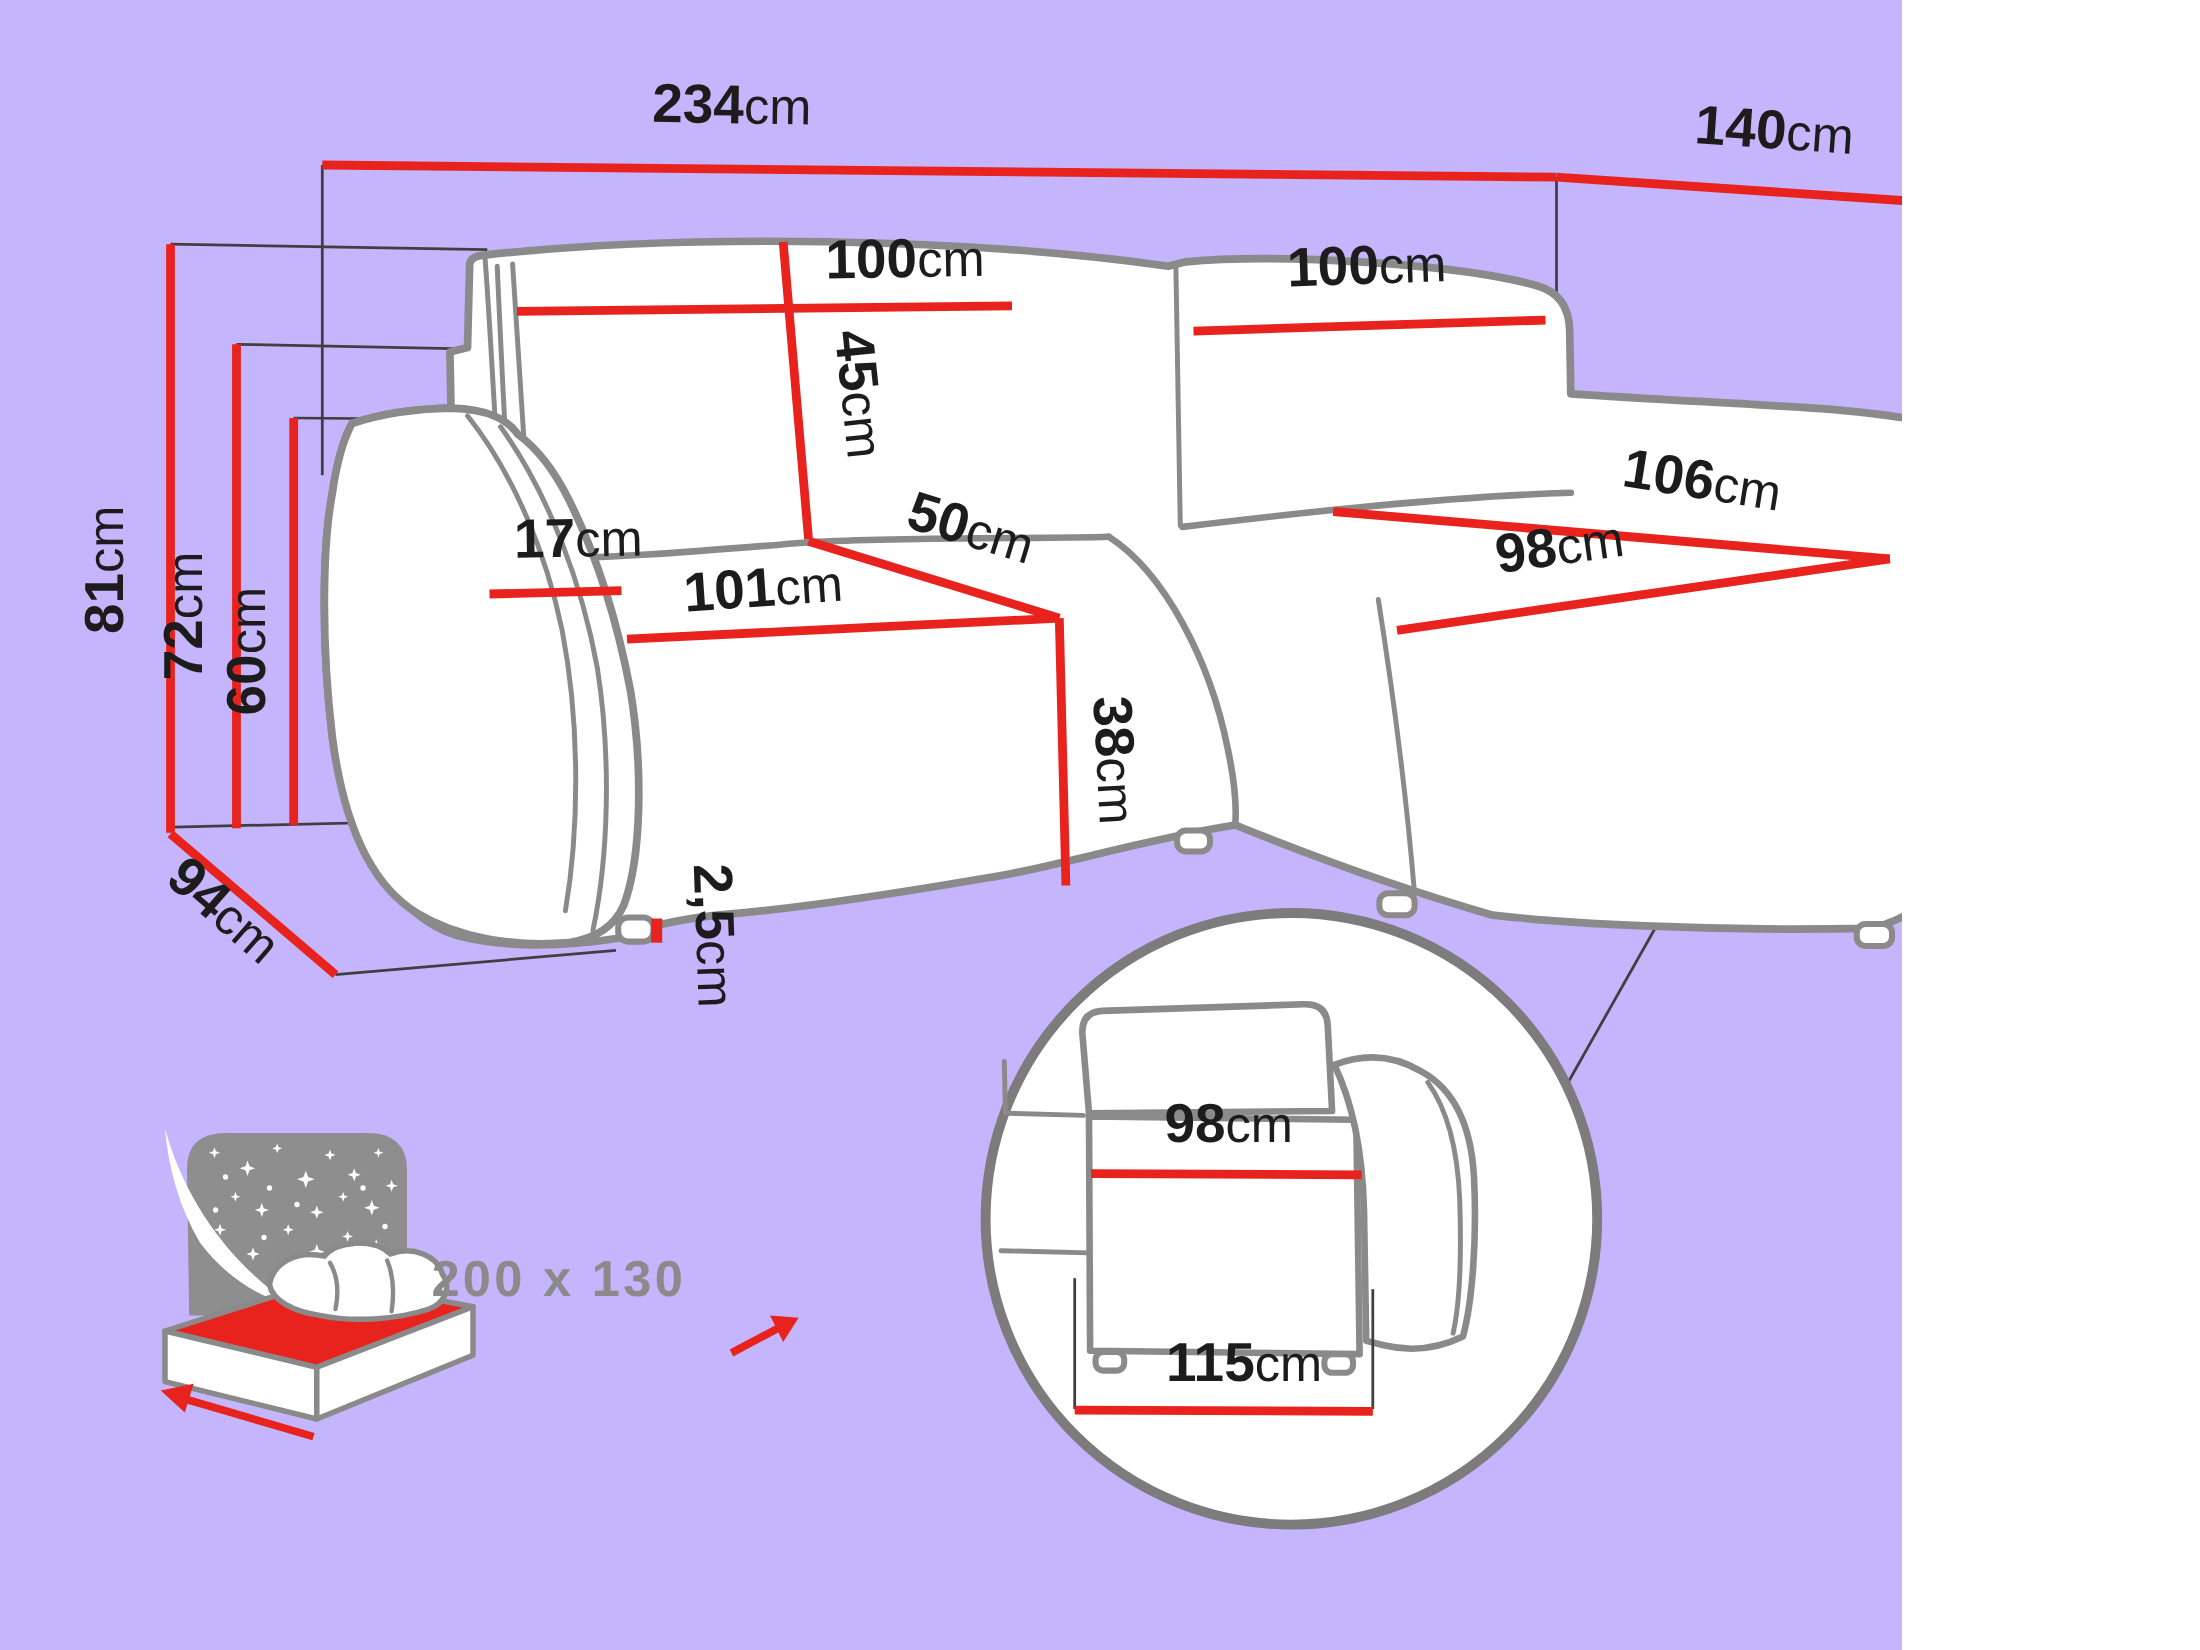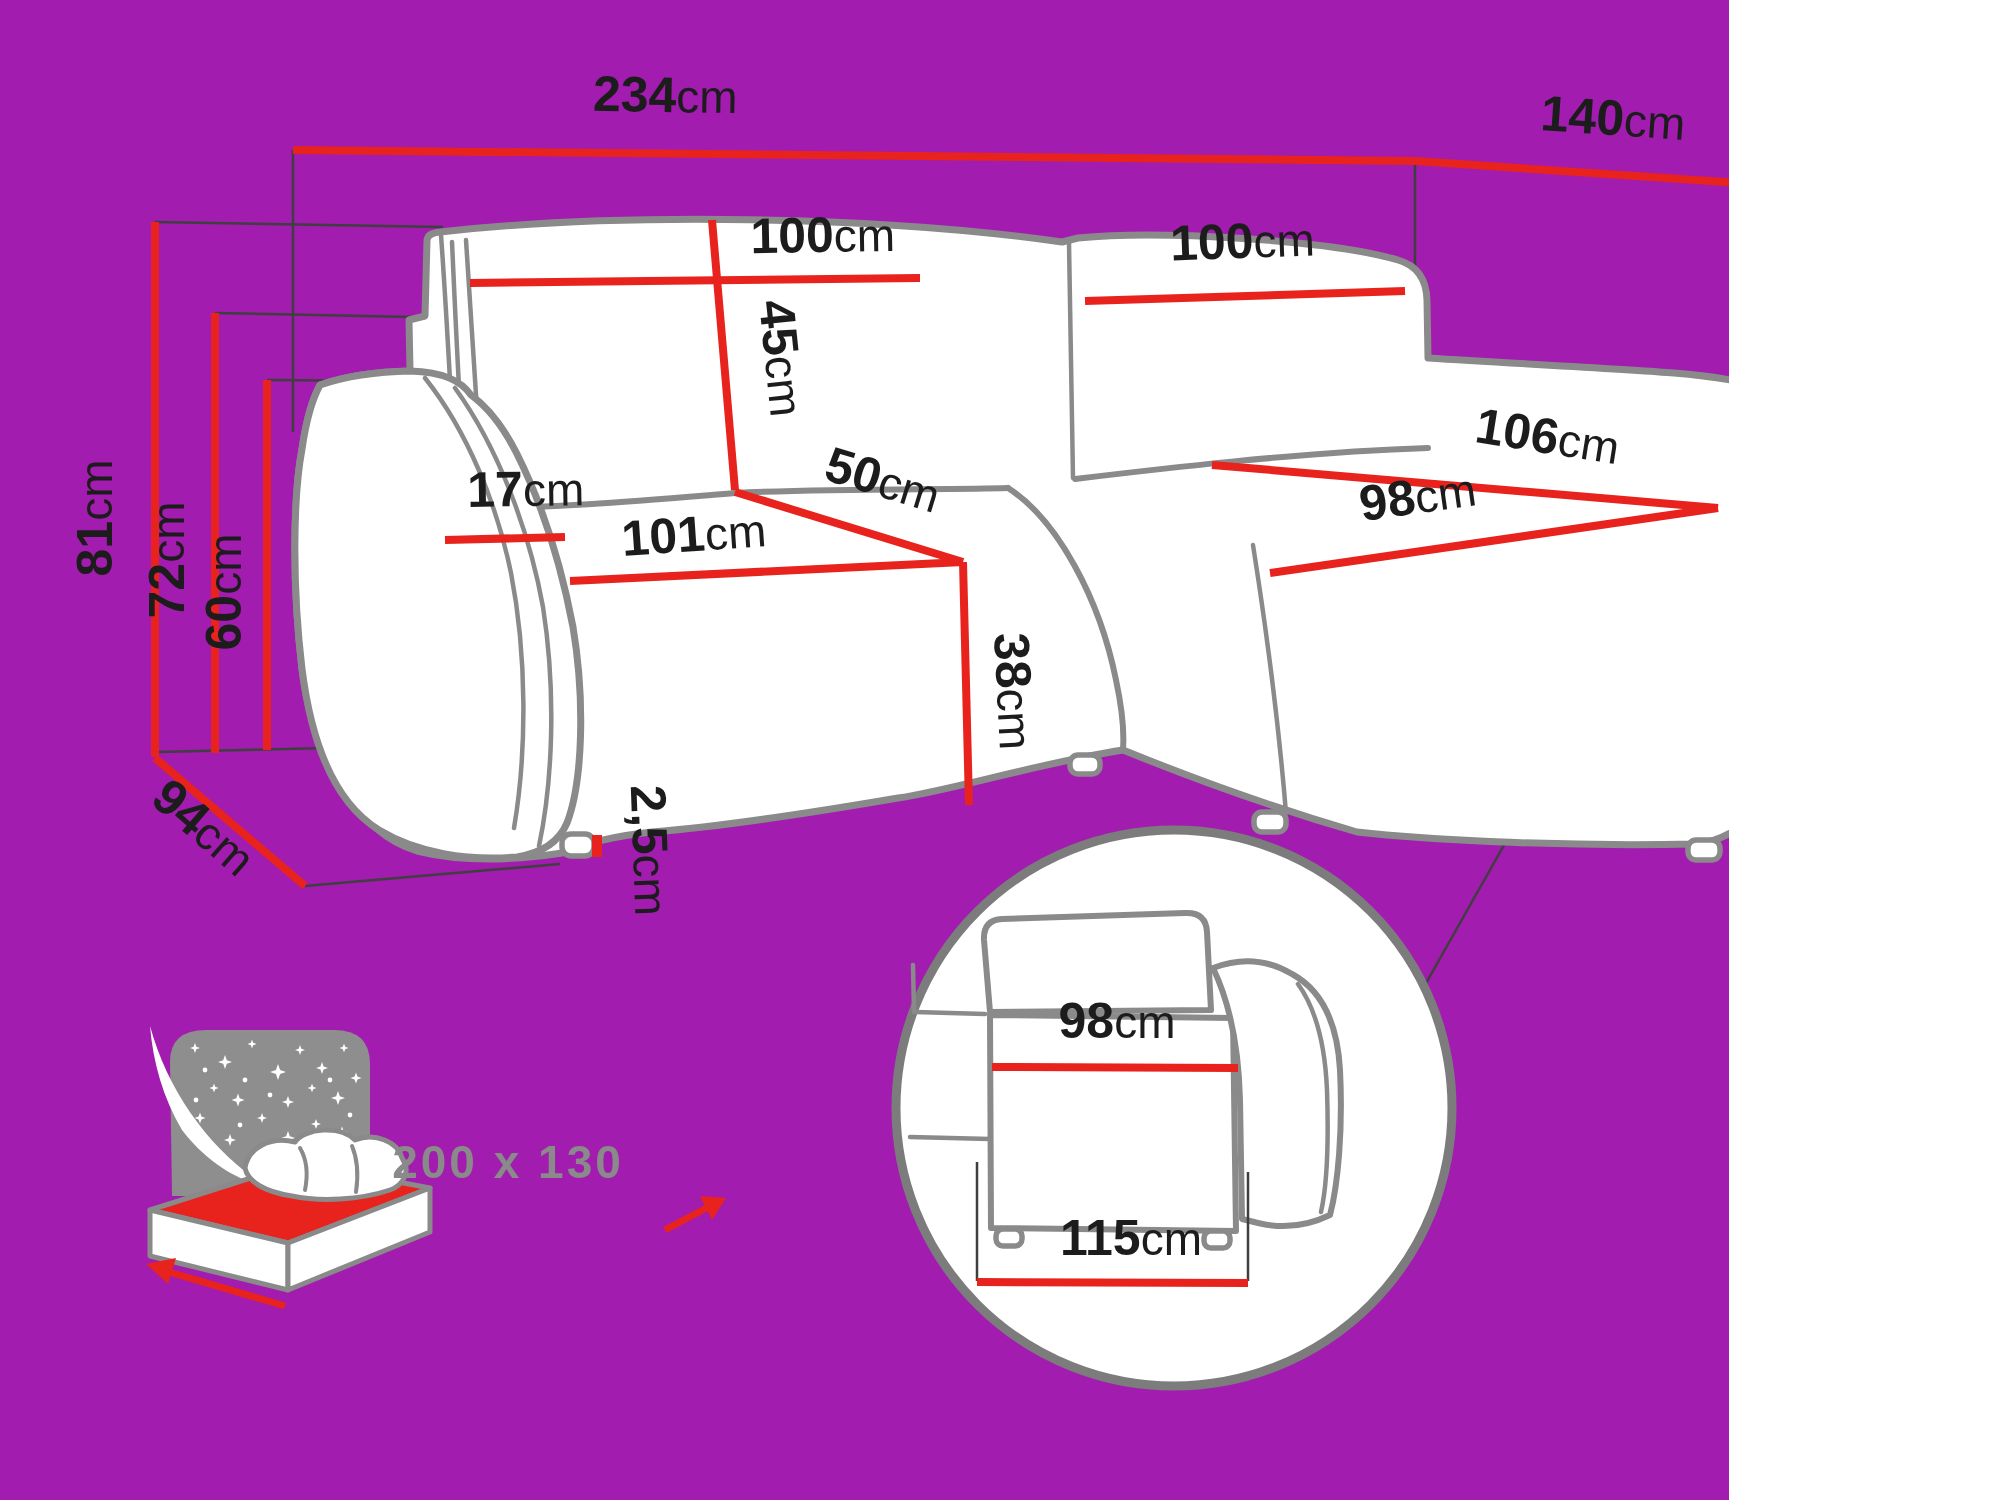--- a/index.html
+++ b/index.html
@@ -1,16 +1,16 @@
 <!DOCTYPE html>
 <html><head>
 <meta charset="utf-8">
 <style>
   html,body{margin:0;padding:0;background:#ffffff;}
-  #stage{position:relative;width:1729px;height:1500px;background:#a21caf;overflow:hidden;}
+  #stage{position:relative;width:1729px;height:1500px;background:#c4b5fd;overflow:hidden;}
   svg{display:block;}
   .sofa-stroke{fill:#ffffff;stroke:#8a8a8a;stroke-width:7;stroke-linejoin:round;stroke-linecap:round;}
   .sofa-line{fill:none;stroke:#8a8a8a;stroke-width:6;stroke-linejoin:round;stroke-linecap:round;}
   .sofa-seam{fill:none;stroke:#8a8a8a;stroke-width:4.5;stroke-linecap:round;}
   .thin{stroke:#3f3f3f;stroke-width:2.5;fill:none;}
   .red{stroke:#e8231d;stroke-width:8;fill:none;stroke-linecap:butt;}
   .leg{fill:#ffffff;stroke:#8a8a8a;stroke-width:5.5;}
   text{font-family:"Liberation Sans","DejaVu Sans",sans-serif;fill:#1c1c1c;}
   .val{font-weight:700;font-size:50px;}
   .unit{font-weight:400;font-size:46px;}

